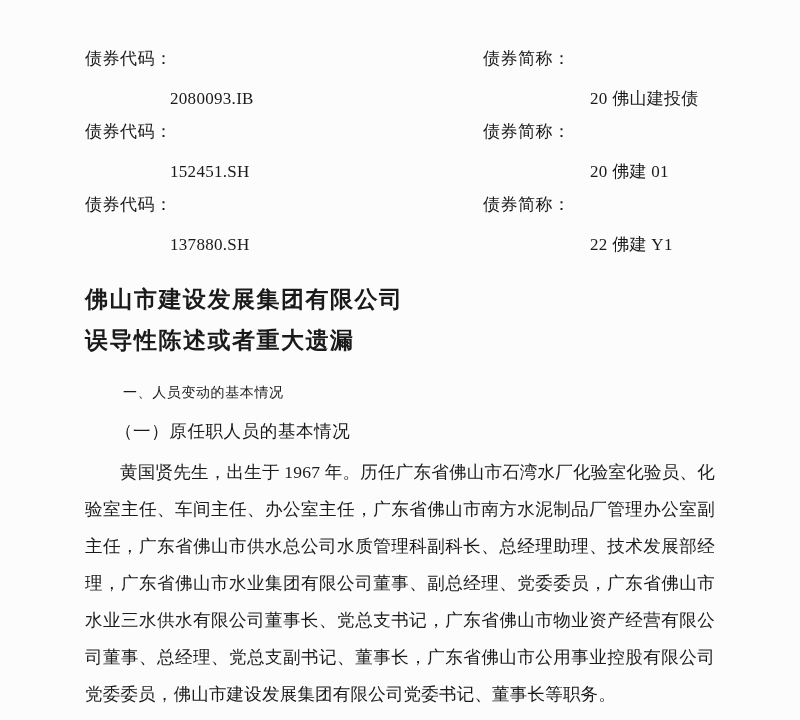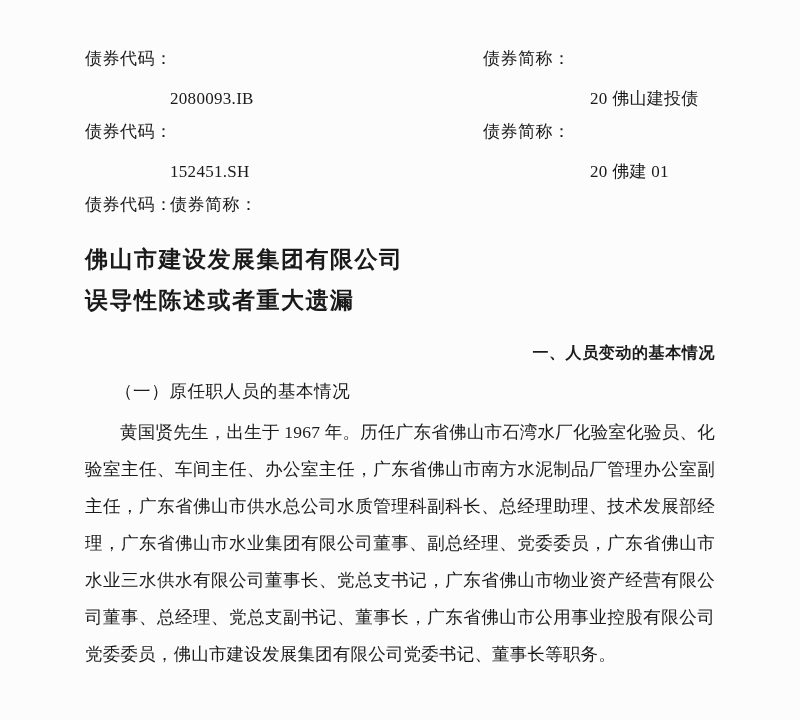--- a/index.html
+++ b/index.html
@@ -61,25 +61,24 @@
     font-size: 17.5px;
     line-height: 36px;
     text-align: justify;
     text-indent: 2em;
     letter-spacing: 0.4px;
   }
   
   .heading-1 {
     margin: 20px 0 0 0;
     padding-left: 38px;
-    font-size: 16px;
-    font-weight: bold;
+    font-size: 14px;
+    font-weight: normal;
     line-height: 24px;
     letter-spacing: 0.6px;
-    text-align: right;
   }
   .heading-2 {
     margin: 14px 0 0 0;
     padding-left: 30px;
     font-size: 17.5px;
     font-weight: normal;
     line-height: 24px;
     letter-spacing: 0.6px;
   }
   
@@ -106,21 +105,23 @@
         <span class="bond-value">20 佛山建投债</span>
       </div>
       <div class="bond-row">
         <span class="bond-label">债券代码：</span>
         <span class="bond-value">152451.SH</span>
         <span class="bond-label">债券简称：</span>
         <span class="bond-value">20 佛建 01</span>
       </div>
       <div class="bond-row">
         <span class="bond-label">债券代码：</span>
+        <span class="bond-value">137880.SH</span>
         <span class="bond-label">债券简称：</span>
+        <span class="bond-value">22 佛建 Y1</span>
       </div>
     </div>
 
     <h1 class="doc-title">
       <span>佛山市建设发展集团有限公司</span><br>
       <span>误导性陈述或者重大遗漏</span>
     </h1>
 
 
     <h2 class="heading-1">一、人员变动的基本情况</h2>

